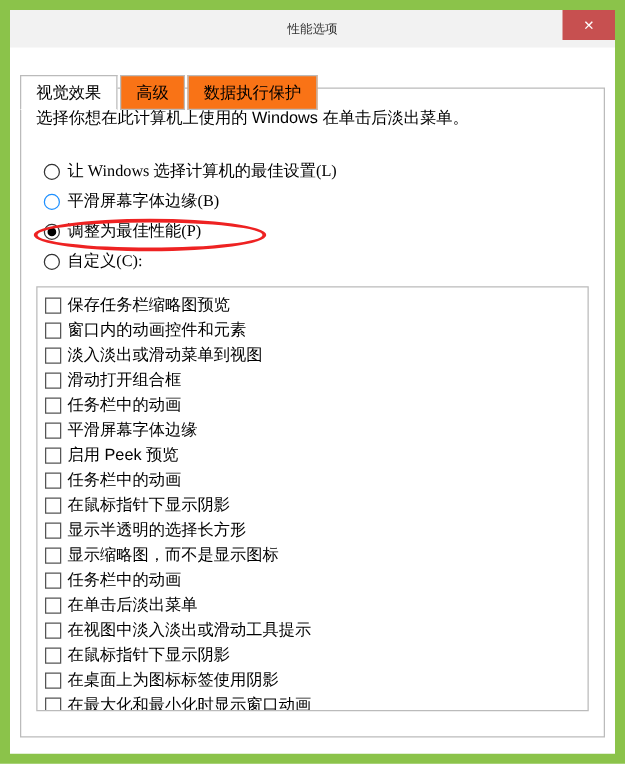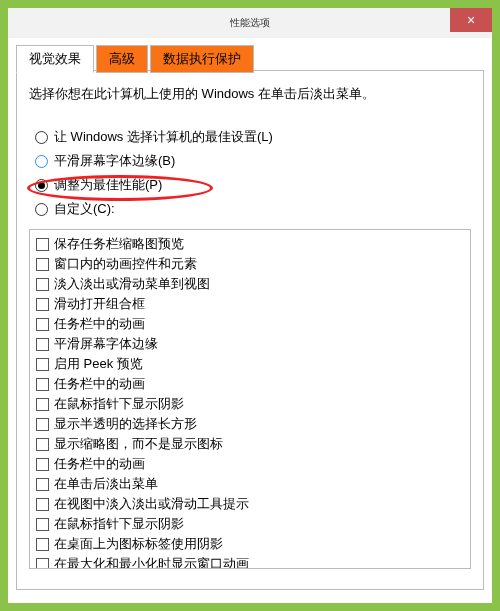--- a/index.html
+++ b/index.html
@@ -42,21 +42,21 @@
     justify-content: center;
     font-size: 14px;
     font-family: Arial, sans-serif;
   }
   .client {
     padding: 4px 8px 8px 8px;
   }
   .tabs {
     display: flex;
     position: relative;
-    top: 3px;
+    top: 18px;
   }
   .tab {
     padding: 4px 12px;
     border: 1px solid #bbb;
     background: #f97316;
     margin-right: 2px;
     font-size: 13px;
     cursor: default;
   }
   .tab.active {
@@ -68,20 +68,21 @@
     padding: 14px 12px 10px 12px;
     min-height: 520px;
   }
   .desc {
     margin-bottom: 22px;
     color: #000;
   }
   .radio-group {
     margin-bottom: 8px;
     position: relative;
+    font-family: Liberation Serif, serif;
   }
   .radio-row {
     display: flex;
     align-items: center;
     padding: 3px 0 3px 6px;
   }
   .radio {
     width: 13px;
     height: 13px;
     border: 1px solid #333;

